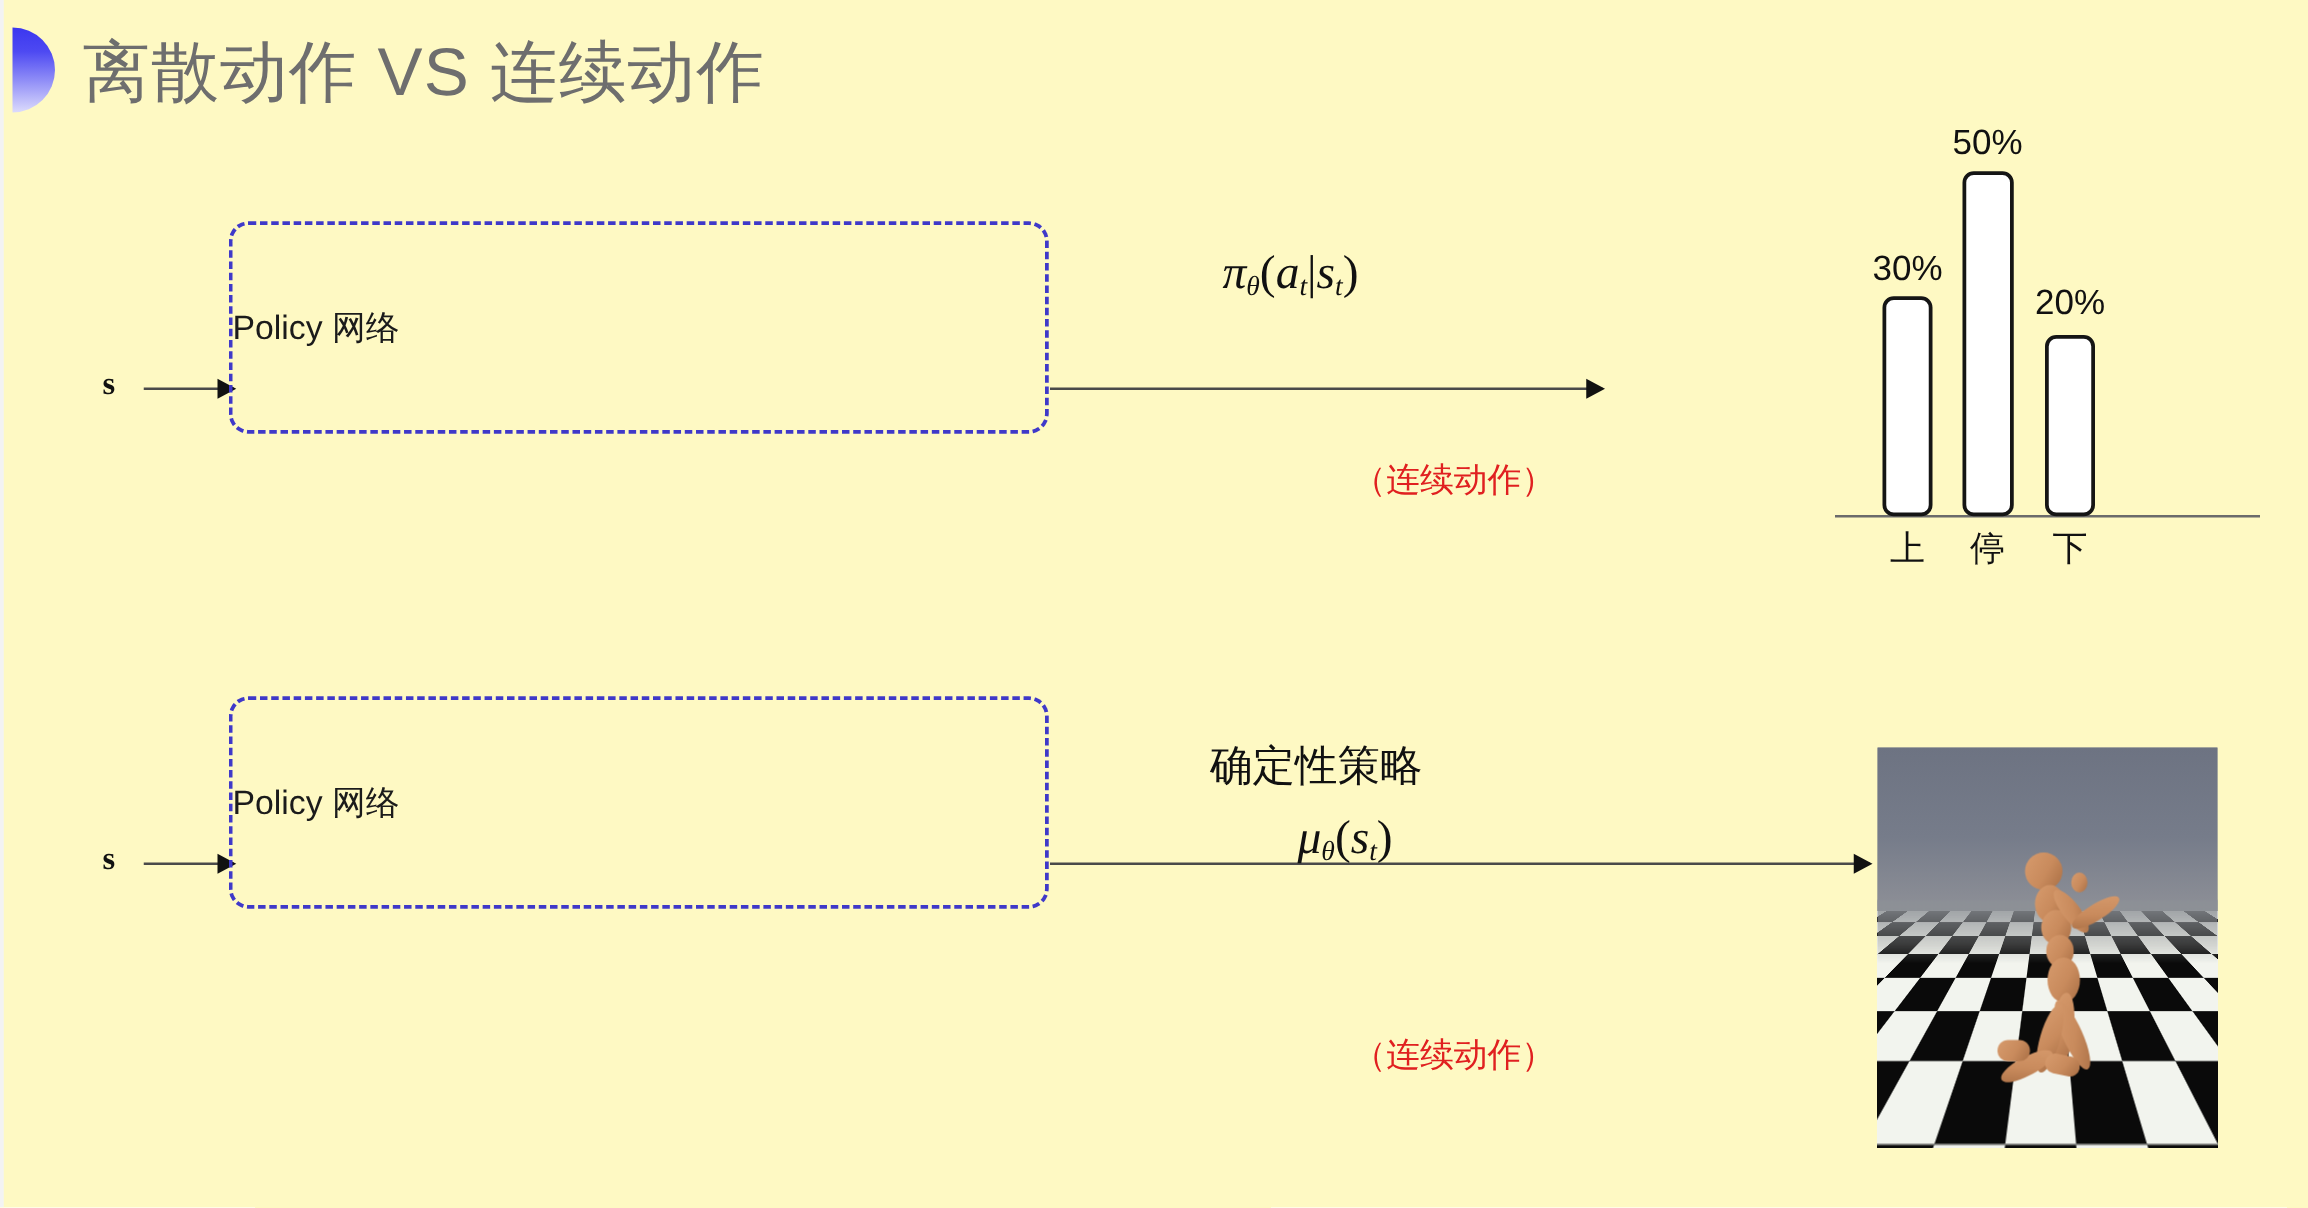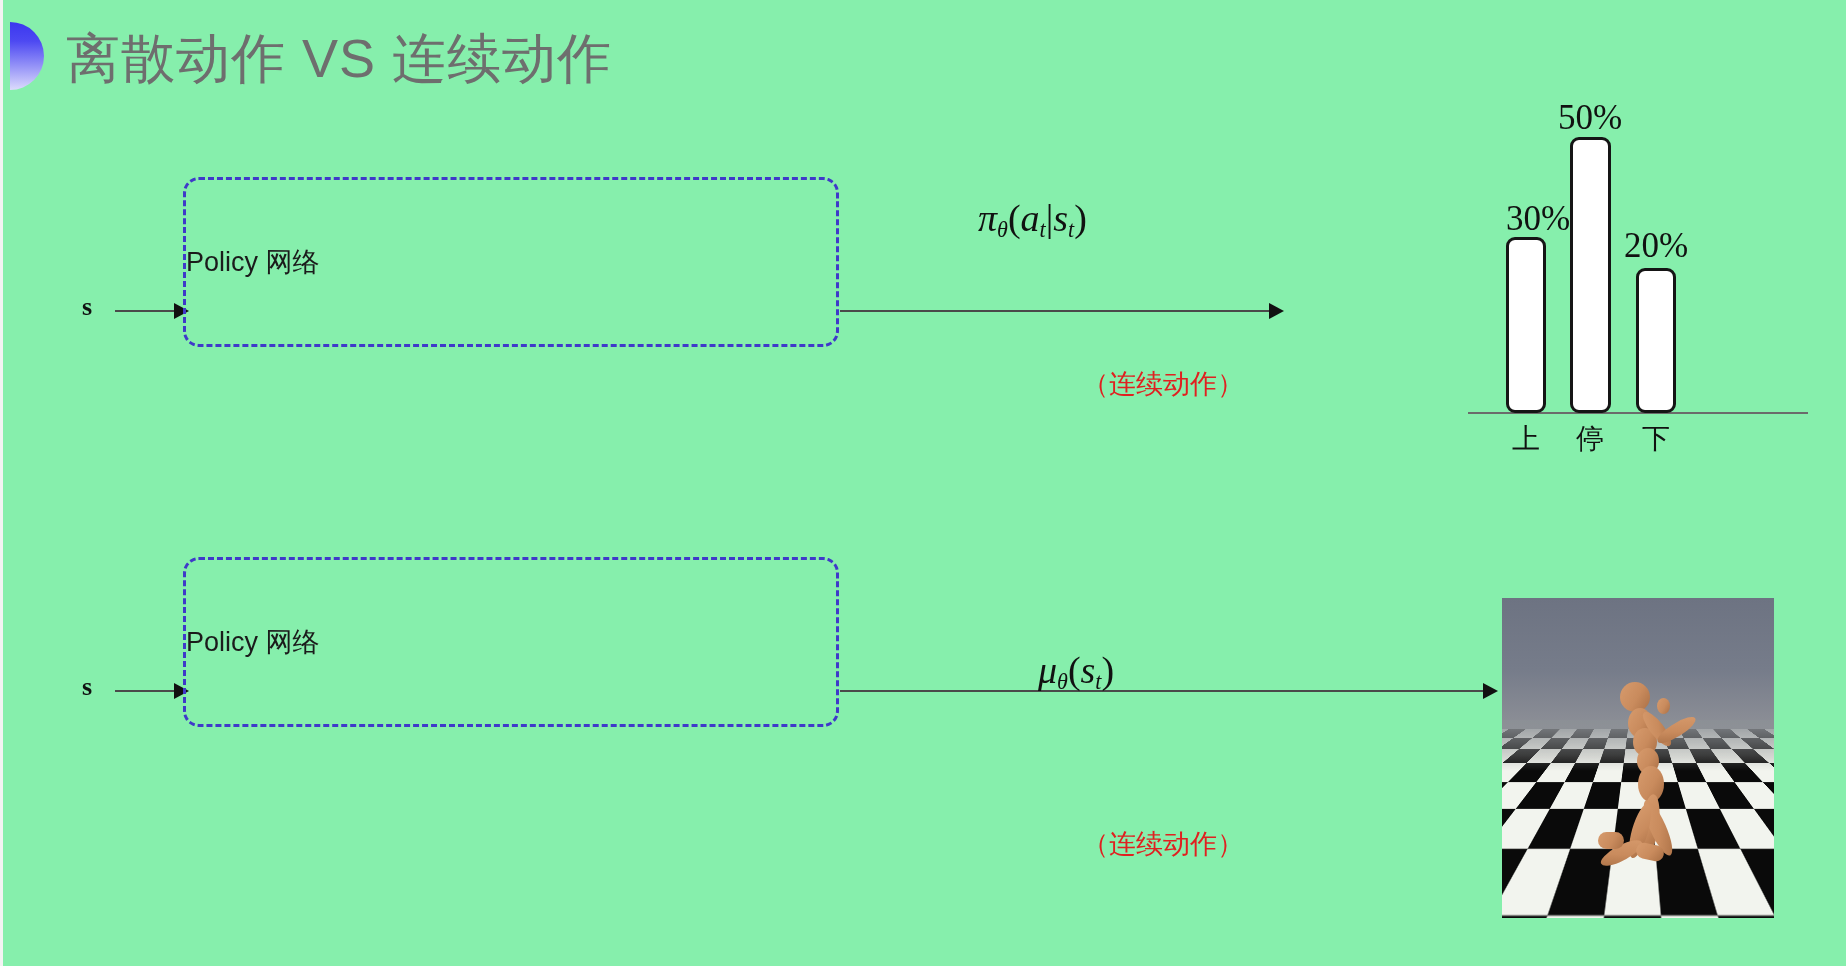--- a/index.html
+++ b/index.html
@@ -7,21 +7,21 @@
     padding: 0;
     background: #ffffff;
   }
   body {
     font-family: "Liberation Sans", "DejaVu Sans", sans-serif;
   }
   #slide {
     position: relative;
     width: 1846px;
     height: 966px;
-    background: #86efac;
+    background: #fef9c3;
     overflow: hidden;
   }
 
   
   .title-deco {
     position: absolute;
     left: 10px;
     top: 22px;
     width: 34px;
     height: 68px;
@@ -130,25 +130,24 @@
   }
   .bar {
     position: absolute;
     box-sizing: border-box;
     border: 3px solid #151515;
     border-radius: 9px;
     background: #ffffff;
   }
   .bar-value {
     position: absolute;
-    font-size: 35px;
+    font-size: 28px;
     color: #111;
     text-align: center;
     white-space: nowrap;
-    font-family: Liberation Serif, serif;
   }
   .bar-cat {
     position: absolute;
     font-size: 28px;
     color: #111;
     text-align: center;
     white-space: nowrap;
   }
 
   
@@ -219,41 +218,42 @@
     <span class="up">π</span><sub>θ</sub><span class="paren">(</span><span>a</span><sub>t</sub><span class="paren">|</span><span>s</span><sub>t</sub><span class="paren">)</span>
   </div>
 
   <div class="annot-red" style="left:1163px; top:366px; transform:translateX(-50%);">（连续动作）</div>
 
   <div class="chart" style="left:1468px; top:100px; width:350px; height:310px;">
 
     <div class="chart-axis" style="top:312px; width:340px;"></div>
 
     <div class="bar" style="left:38px; top:137px; width:40px; height:176px;"></div>
-    <div class="bar-value" style="left:20px; top:99px; width:100px;">30%</div>
+    <div class="bar-value" style="left:8px; top:99px; width:100px;">30%</div>
     <div class="bar-cat" style="left:8px; top:320px; width:100px;">上</div>
 
     <div class="bar" style="left:102px; top:37px; width:41px; height:276px;"></div>
     <div class="bar-value" style="left:72px; top:-2px; width:100px;">50%</div>
     <div class="bar-cat" style="left:72px; top:320px; width:100px;">停</div>
 
     <div class="bar" style="left:168px; top:168px; width:40px; height:145px;"></div>
     <div class="bar-value" style="left:138px; top:126px; width:100px;">20%</div>
     <div class="bar-cat" style="left:138px; top:320px; width:100px;">下</div>
   </div>
 
   <div class="s-label" style="left:82px; top:672px;">s</div>
   <div class="arrow" style="left:115px; top:690px; width:72px;"></div>
 
   <div class="policy-box" style="left:183px; top:557px; width:656px; height:170px;">
     <div class="policy-box-label">Policy 网络</div>
   </div>
 
   <div class="arrow" style="left:840px; top:690px; width:656px;"></div>
 
+  <div class="annot-head" style="left:968px; top:590px;">确定性策略</div>
 
   <div class="annot-formula" style="left:1038px; top:648px;">
     <span class="up">μ</span><sub>θ</sub><span class="paren">(</span><span>s</span><sub>t</sub><span class="paren">)</span>
   </div>
 
   <div class="annot-red" style="left:1163px; top:826px; transform:translateX(-50%);">（连续动作）</div>
 
   <div class="humanoid" style="left:1502px; top:598px; width:272px; height:320px;">
     <div class="hm-sky"></div>
     <div class="hm-floor"></div>

